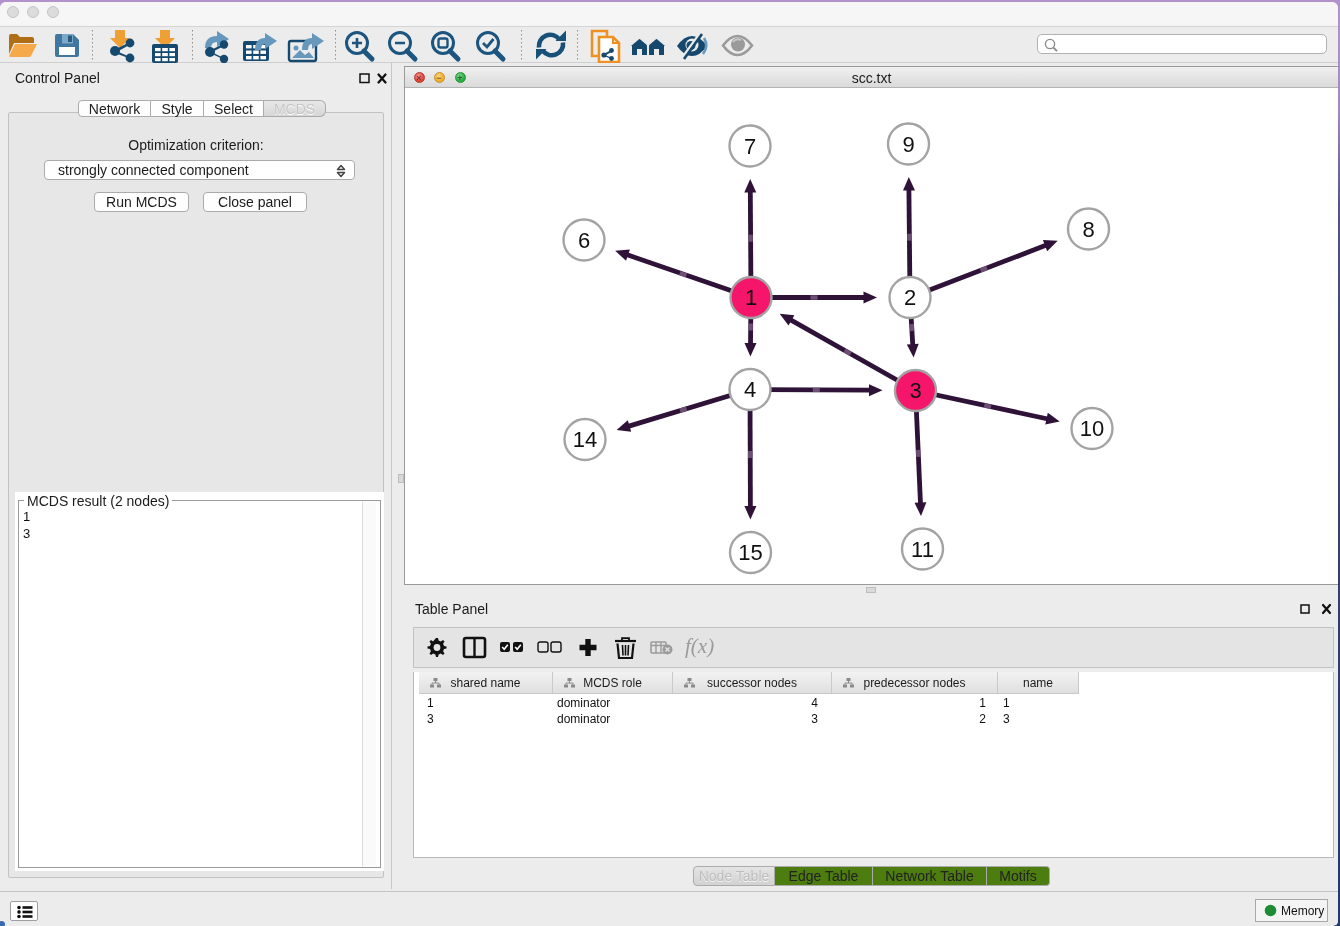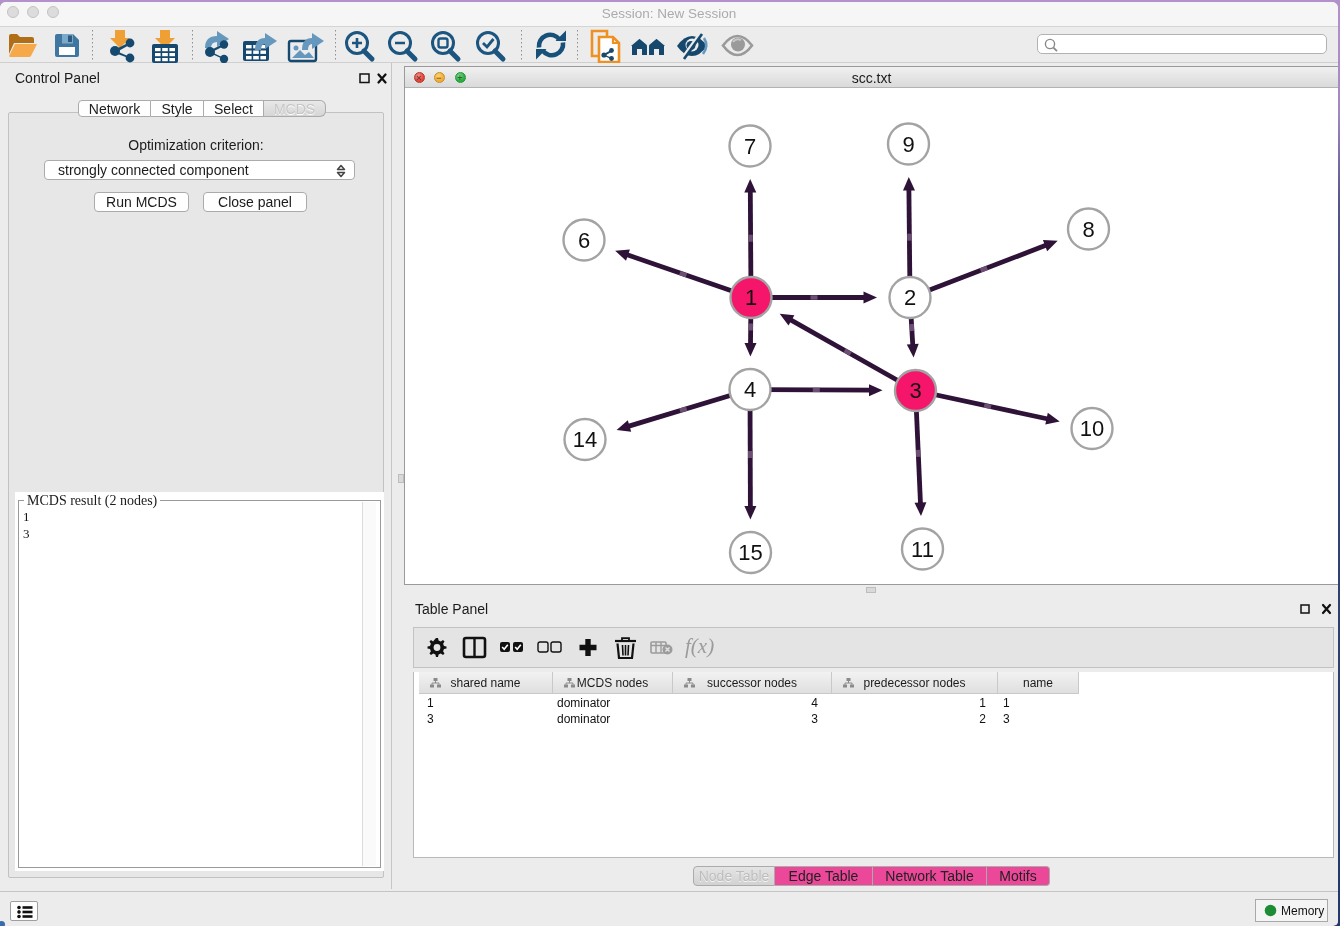--- a/index.html
+++ b/index.html
@@ -26,21 +26,21 @@
 .tab { position:absolute; top:37px; height:17px; background:#fefefe; border:1px solid #ababab;
   font-size:14px; color:#222; text-align:center; line-height:17px; }
 #cp-content { position:absolute; left:8px; top:49px; width:376px; height:766px;
   background:#e7e7e7; border:1px solid #c2c2c2; border-radius:2px; }
 #optlabel { position:absolute; left:0; top:74px; width:392px; text-align:center; font-size:14px; color:#1b1b1b; }
 #dropdown { position:absolute; left:44px; top:97px; width:311px; height:20px; background:#fff;
   border:1px solid #ababab; border-radius:4px; font-size:14px; color:#1b1b1b; line-height:19px;
   padding-left:13px; }
 .btn { position:absolute; top:129px; height:20px; background:#fefefe; border:1px solid #ababab;
   border-radius:4px; font-size:14px; color:#1b1b1b; text-align:center; line-height:18px; }
-#mcdsbox { position:absolute; left:15px; top:429px; width:369px; height:379px; background:#fff;font-family:Liberation Serif, serif; }
+#mcdsbox { position:absolute; left:15px; top:429px; width:369px; height:379px; background:#fff; }
 #mcdsborder { position:absolute; left:3px; top:8px; width:363px; height:368px;
   border:1px solid #9a9a9a; }
 #mcdslabel { position:absolute; left:9px; top:1px; background:#fff; padding:0 3px;
   font-size:14px; color:#1b1b1b; }
 #mcdstext { position:absolute; left:8px; top:17px; font-size:13px; color:#111; line-height:16.5px; }
 #mcdsscroll { position:absolute; left:347px; top:10px; width:14px; height:364px;
   background:#fafafa; border-left:1px solid #dcdcdc; }
 
 #netwin { position:absolute; left:404px; top:64px; width:934px; height:519px;
   border:1px solid #9a9a9a; border-right:none; background:#fff; }
@@ -54,37 +54,36 @@
 #tpanel { position:absolute; left:404px; top:593px; width:934px; height:294px; background:#ececec; }
 #tpanel-title { position:absolute; left:11px; top:6px; font-size:14px; color:#1b1b1b; }
 #ttoolbar { position:absolute; left:9px; top:32px; width:921px; height:41px; background:#e4e4e4;
   border:1px solid #c2c2c2; }
 #ttable { position:absolute; left:9px; top:77px; width:921px; height:186px; background:#fff;
   border:1px solid #b9b9b9; border-top:none;padding-left:48px; }
 .th { position:absolute; top:0; height:22px; background:linear-gradient(180deg,#f2f2f2,#dfdfdf);
   border-right:1px solid #c9c9c9; border-bottom:1px solid #c9c9c9; font-size:12px; color:#1b1b1b;
   text-align:center; line-height:22px; }
 .td { position:absolute; font-size:12px; color:#111; height:16px; line-height:16px; }
-.btab { position:absolute; top:271px; height:20px; background:#ec4899; border:1px solid #ababab;
+.btab { position:absolute; top:271px; height:20px; background:#4d7c0f; border:1px solid #ababab;
   font-size:14px; color:#222; text-align:center; line-height:19px; }
 
 #statusbar { position:absolute; left:0; top:889px; width:1338px; height:34px; background:#ececec;
   border-top:1px solid #c4c4c4; }
 #listbtn { position:absolute; left:10px; top:9px; width:28px; height:20px; background:#fdfdfd;
   border:1px solid #9e9e9e; border-radius:2px; }
 #membtn { position:absolute; left:1255px; top:7px; width:73px; height:23px; background:#f4f4f4;
   border:1px solid #a9a9a9; font-size:12px; color:#111; }
 </style></head>
 <body>
 <div id="app">
   <div id="titlebar">
     <div class="tl" style="left:7px"></div>
     <div class="tl" style="left:27px"></div>
     <div class="tl" style="left:47px"></div>
-    <div id="wtitle">Session: New Session</div>
   </div>
   <div id="toolbar">
     <svg width="1338" height="36" style="position:absolute;left:0;top:0">
 
       <g transform="translate(8,6)">
         <path d="M1 3 Q1 1 3 1 L9 1 L12 4 L24 4 Q26 4 26 6 L26 10 L6 10 L1 21 Z" fill="#b06f16"></path>
         <path d="M7 11 L29 11 L23 23 Q22.5 24 21 24 L2 24 Q0.8 24 1.3 22.6 Z" fill="#f6a94a"></path>
       </g>
 
       <g transform="translate(54,6)">
@@ -388,21 +387,21 @@
           <path d="M0 3.5 L15 3.5 M5 0 L5 11 M10 0 L10 11" stroke="#9b9b9b" stroke-width="1.4"></path>
           <circle cx="16.5" cy="7.5" r="5" fill="#9b9b9b"></circle>
           <path d="M14.5 5.5 L18.5 9.5 M18.5 5.5 L14.5 9.5" stroke="#e4e4e4" stroke-width="1.4"></path>
         </g>
 
         <text x="271" y="25" font-family="Liberation Serif,serif" font-style="italic" font-size="21" fill="#9b9b9b">f(x)</text>
       </svg>
     </div>
     <div id="ttable">
       <div class="th" style="left:5px;   width:134px;">shared name</div>
-      <div class="th" style="left:139px; width:120px;">MCDS nodes</div>
+      <div class="th" style="left:139px; width:120px;">MCDS role</div>
       <div class="th" style="left:259px; width:159px;">successor nodes</div>
       <div class="th" style="left:418px; width:166px;">predecessor nodes</div>
       <div class="th" style="left:584px; width:81px; border-right:1px solid #c9c9c9;">name</div>
       <svg width="700" height="22" style="position:absolute;left:0;top:0">
         <g fill="#8a8a8a">
           <g transform="translate(16,6)">
               <rect x="3.5" y="0" width="4" height="3"></rect>
               <rect x="0" y="6.5" width="4" height="3"></rect>
               <rect x="7" y="6.5" width="4" height="3"></rect>
               <path d="M5.5 3 L5.5 5 M2 6.5 L2 5 L9 5 L9 6.5" stroke="#8a8a8a" fill="none"></path>

